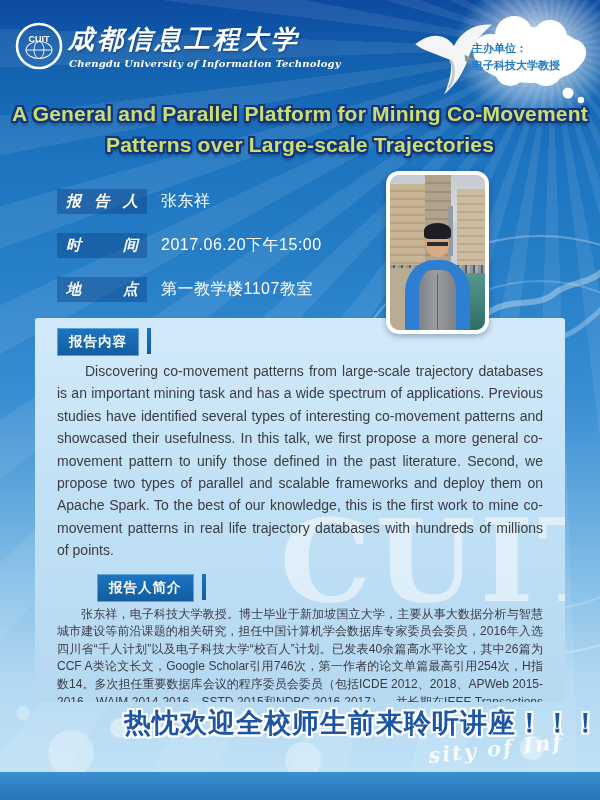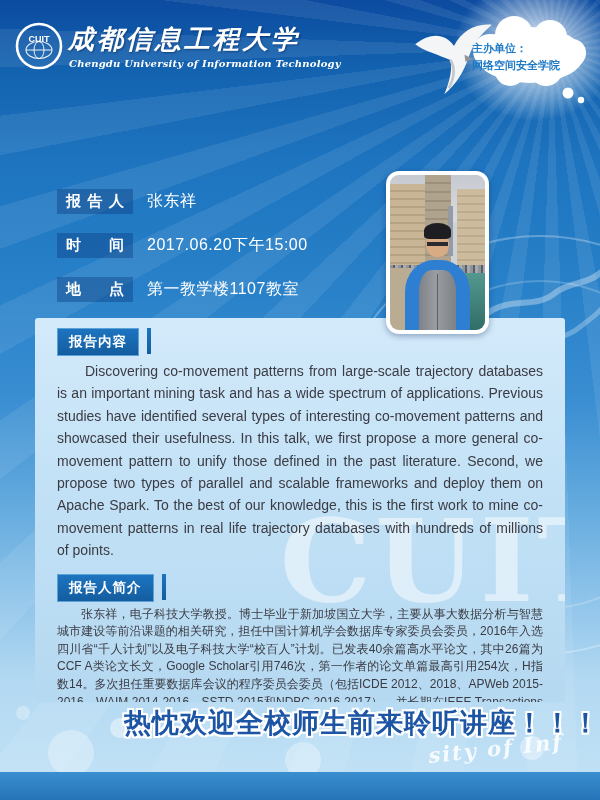--- a/index.html
+++ b/index.html
@@ -67,23 +67,23 @@
     text-shadow:
       -2px -2px 0 #14357e, 0 -2px 0 #14357e, 2px -2px 0 #14357e,
       -2px 0 0 #14357e, 2px 0 0 #14357e,
       -2px 2px 0 #14357e, 0 2px 0 #14357e, 2px 2px 0 #14357e,
       0 4px 3px rgba(8,25,70,0.55);
   }
   
   .info-block { position:absolute; left:57px; top:189px; z-index:3; }
   .info-row { display:flex; align-items:center; margin-bottom:20px; height:24px; }
   .info-label {
-    width:76px; padding:3px 9px; background:rgba(6,48,115,0.35);
+    width:90px; padding:3px 9px; background:rgba(6,48,115,0.35);
     color:#fff; font-weight:bold; font-size:15px;
-    text-align:justify; text-align-last:justify;
+    text-align:justify; text-align-last:justify;font-style:italic;
   }
   .info-value { margin-left:14px; color:#fff; font-weight:normal; font-size:16px; letter-spacing:0.5px; }
   
   .photo {
     position:absolute; left:386px; top:171px; width:103px; height:163px; z-index:4;
     background:#fff; border-radius:13px; padding:4px;
     box-shadow:0 2px 6px rgba(0,30,80,0.35);
   }
   .photo-inner { position:relative; width:100%; height:100%; border-radius:9px; overflow:hidden; background:#cfd3d8; }
   .ph { position:absolute; }
@@ -126,21 +126,21 @@
     font-size:13.5px; padding:4px 11px; letter-spacing:1px;
     border:1px solid #5ba2d8;
   }
   .sec-bar { width:4px; height:26px; margin-left:8px;
     background:linear-gradient(180deg,#1d74c0,#135d9f); }
   .abstract {
     position:relative; z-index:1; margin-top:6px;
     font-size:14px; line-height:22.4px; text-align:justify; text-indent:2em;
     color:#3b3b43;
   }
-  .bio-title { margin-top:12px; }
+  .bio-title { margin-top:12px;margin-left:40px; }
   .bio {
     position:relative; z-index:1; margin-top:6px;
     font-size:12px; line-height:17.6px; text-align:justify; text-indent:2em;
     color:#3b3b43;
   }
   
   .welcome {
     position:absolute; left:0; top:705px; width:100%; z-index:3;
     text-align:right; font-size:27px; font-weight:900; letter-spacing:1px;
     color:#1d55a5;
@@ -202,24 +202,28 @@
         <circle cx="82" cy="24" r="17"></circle>
         <circle cx="104" cy="40" r="14"></circle>
         <circle cx="78" cy="56" r="17"></circle>
         <circle cx="42" cy="58" r="15"></circle>
         <circle cx="100" cy="80" r="5.5"></circle>
         <circle cx="113" cy="87" r="3.2"></circle>
       </g>
     </svg>
     <div class="cloud-text">
       <div>主办单位：</div>
-      <div>网络空间安全学院</div>
-    </div>
-  </div>
-
+      <div>电子科技大学教授</div>
+    </div>
+  </div>
+
+  <div class="title-block">
+    <div>A General and Parallel Platform for Mining Co-Movement</div>
+    <div>Patterns over Large-scale Trajectories</div>
+  </div>
 
   <div class="info-block">
     <div class="info-row">
       <div class="info-label">报告人</div>
       <div class="info-value">张东祥</div>
     </div>
     <div class="info-row">
       <div class="info-label">时间</div>
       <div class="info-value">2017.06.20下午15:00</div>
     </div>

